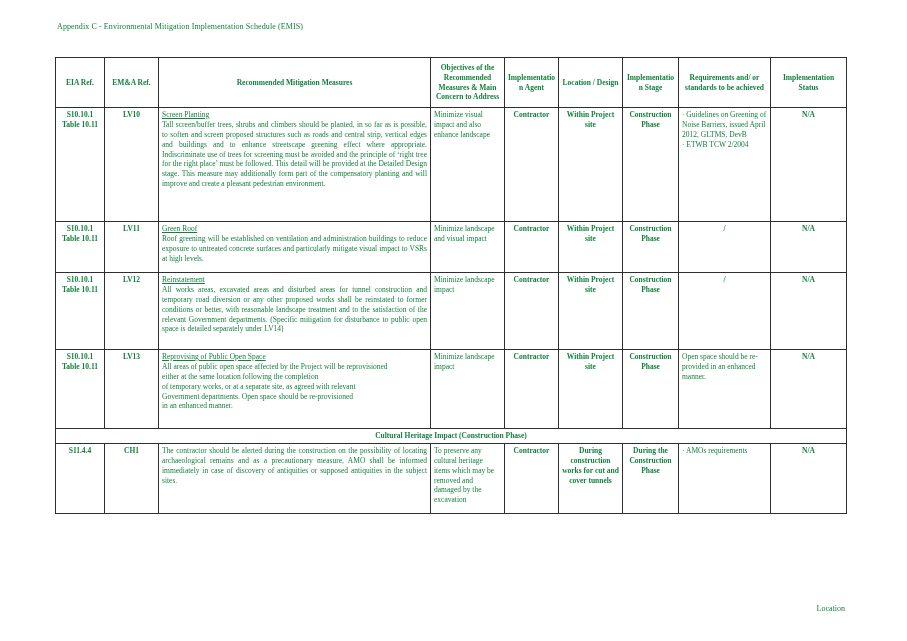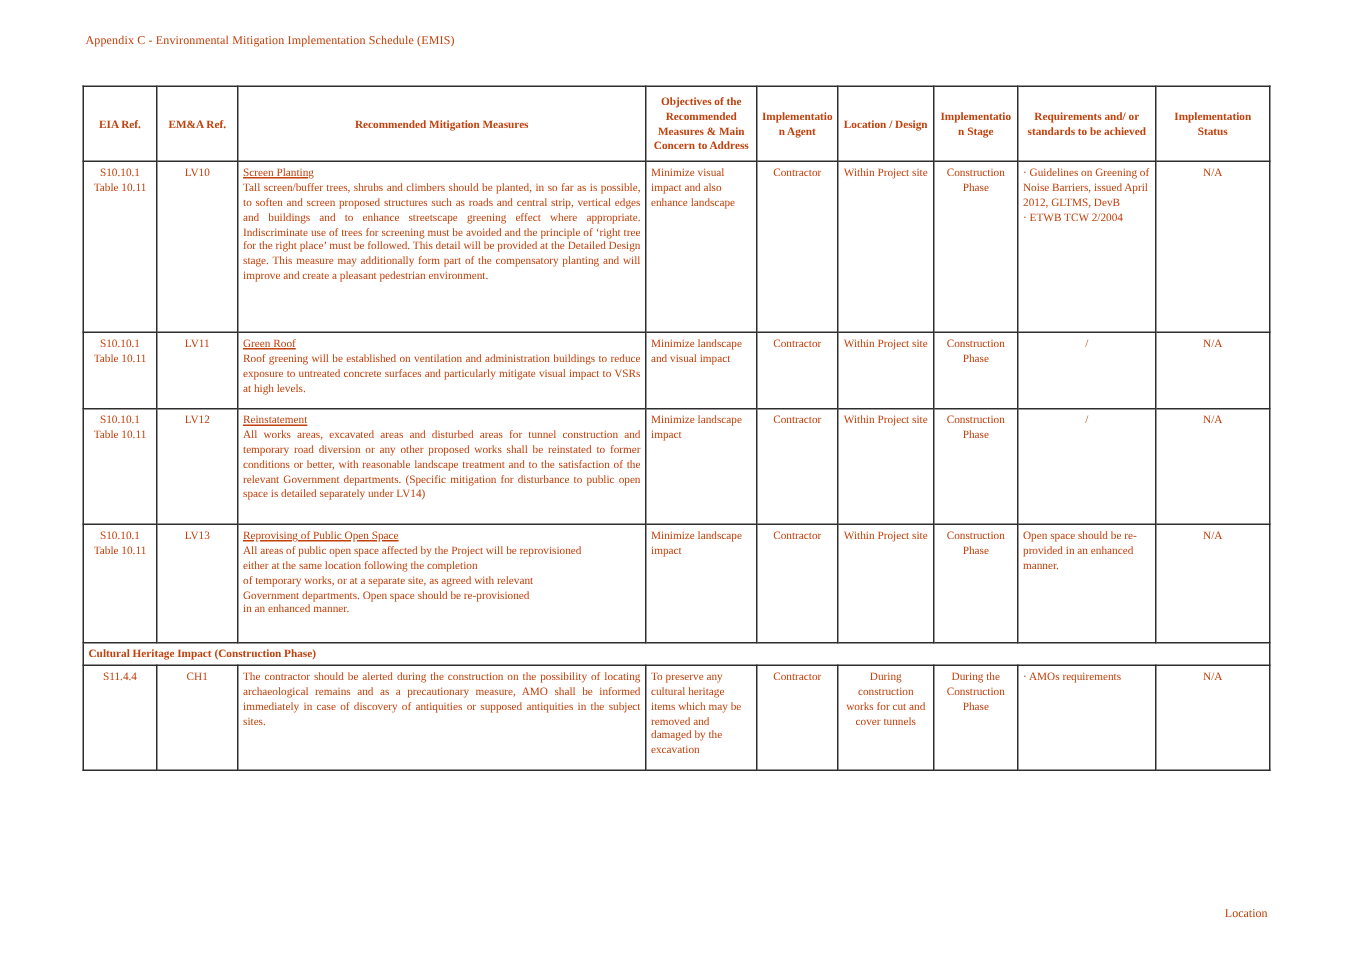--- a/index.html
+++ b/index.html
@@ -3,21 +3,21 @@
 <meta charset="utf-8">
 <style>
   * { margin: 0; padding: 0; box-sizing: border-box; }
   html, body { background: #ffffff; }
   .page {
     position: relative;
     width: 907px;
     height: 641px;
     background: #ffffff;
     font-family: "Liberation Serif", serif;
-    color: #c2410c;
+    color: #15803d;
     overflow: hidden;
   }
   .doc-header {
     position: absolute;
     top: 22px;
     left: 57px;
     font-size: 8px;
     letter-spacing: 0.1px;
   }
   .table-wrap {
@@ -44,23 +44,23 @@
     vertical-align: middle;
     text-align: center;
     font-weight: bold;
     padding: 2px 2px;
   }
   tr.header-row { height: 50px; }
   tr.r0 { height: 114px; }
   tr.r1 { height: 51px; }
   tr.r2 { height: 77px; }
   tr.r3 { height: 79px; }
-  tr.rsec { height: 12px; }
+  tr.rsec { height: 12px; text-align: center; }
   tr.r4 { height: 70px; }
-  td.c { text-align: center; }
+  td.c { text-align: center; font-weight: bold; }
   .prelinetext { white-space: pre-line; }
   .measure-title { text-decoration: underline; }
   .measure-body { text-align: justify; white-space: pre-line; }
   td.section-cell {
     font-weight: bold;
     padding: 1px 2px;
     vertical-align: middle;
   }
   .page-num {
     position: absolute;

